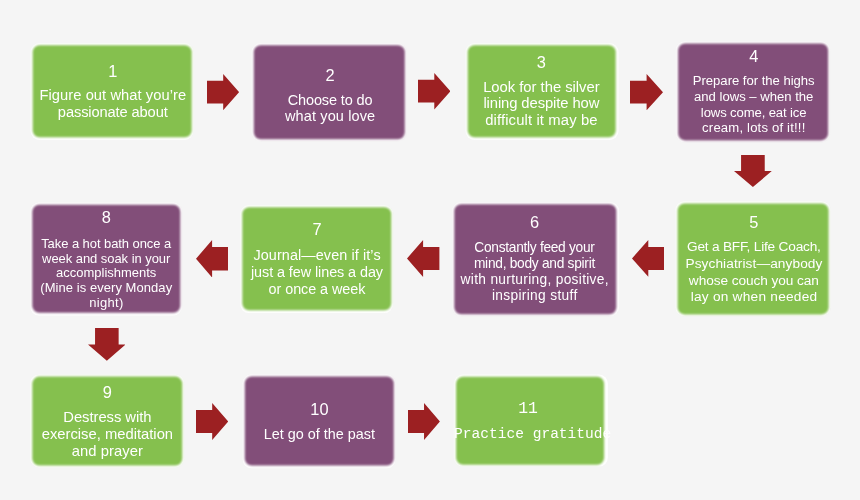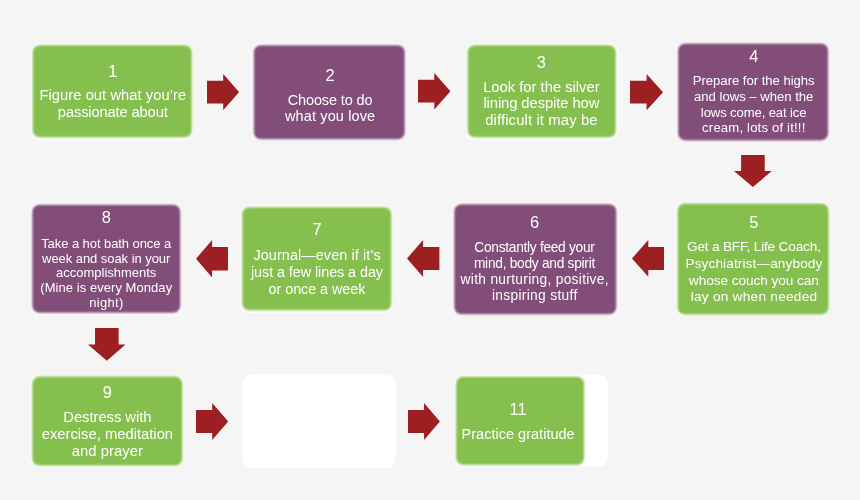--- a/index.html
+++ b/index.html
@@ -109,22 +109,27 @@
     </div>
     <div class="glow" style="left: 0px; top: 0px; transform: translate(30.1px, 374.4px); width: 154.4px; height: 93.4px;"></div>
     <div class="node" style="left: 0px; top: 0px; transform: translate(32.3px, 376.6px); width: 150px; height: 89px;">
       <div class="fill" style="background: rgb(133, 192, 78);"></div>
       <div class="tline" style="top: 15.0831px; font-size: 16.4px; transform: translateX(0.1px);">9</div>
       <div class="tline" style="top: 39.9182px; font-size: 14.78px; letter-spacing: -0.028px; text-indent: -0.028px; transform: translateX(0.1px);">Destress with</div>
       <div class="tline" style="top: 56.8182px; font-size: 14.78px; letter-spacing: 0.001px; text-indent: 0.001px; transform: translateX(0.1px);">exercise, meditation</div>
       <div class="tline" style="top: 73.5182px; font-size: 14.78px; letter-spacing: 0.056px; text-indent: 0.056px; transform: translateX(0.1px);">and prayer</div>
     </div>
     <div class="glow" style="left: 0px; top: 0px; transform: translate(242.6px, 374.3px); width: 153.4px; height: 93.5px;"></div>
+    <div class="node" style="left: 0px; top: 0px; transform: translate(244.8px, 376.5px); width: 149px; height: 89.1px;">
+      <div class="fill" style="background: rgb(130, 78, 121);"></div>
+      <div class="tline" style="top: 31.9831px; font-size: 16.4px; transform: translateX(0.1px);">10</div>
+      <div class="tline" style="top: 56.7437px; font-size: 14.4px; letter-spacing: 0.001px; text-indent: 0.001px; transform: translateX(0.1px);">Let go of the past</div>
+    </div>
     <div class="glow" style="left: 0px; top: 0px; transform: translate(453.9px, 374.6px); width: 154.1px; height: 92.3px;"></div>
-    <div class="node" style="left: 0px; top: 0px; transform: translate(456.1px, 376.8px); width: 128px; height: 87.9px;">
+    <div class="node" style="left: 0px; top: 0px; transform: translate(456.1px, 376.8px); width: 148px; height: 87.9px; font-family: Liberation Mono, monospace;">
       <div class="fill" style="background: rgb(133, 192, 78);"></div>
       <div class="tline" style="top: 31.8831px; font-size: 16.4px; transform: translateX(-2px);">11</div>
       <div class="tline" style="top: 56.9941px; font-size: 14.55px; letter-spacing: 0.001px; text-indent: 0.001px; transform: translateX(-2px);">Practice gratitude</div>
     </div>
     <div class="arrow" style="left: 206.6px; top: 73.9px; width: 32.2px; height: 36.2px;">
       <svg viewBox="0 0 1 1" preserveAspectRatio="none" xmlns="http://www.w3.org/2000/svg">
         <path d="M 0,0.187 L 0.503,0.187 L 0.503,0 L 1,0.5 L 0.503,1 L 0.503,0.813 L 0,0.813 Z" fill="#9c2022"></path>
       </svg>
     </div>
     <div class="arrow" style="left: 418.1px; top: 73.2px; width: 32.4px; height: 36.4px;">

